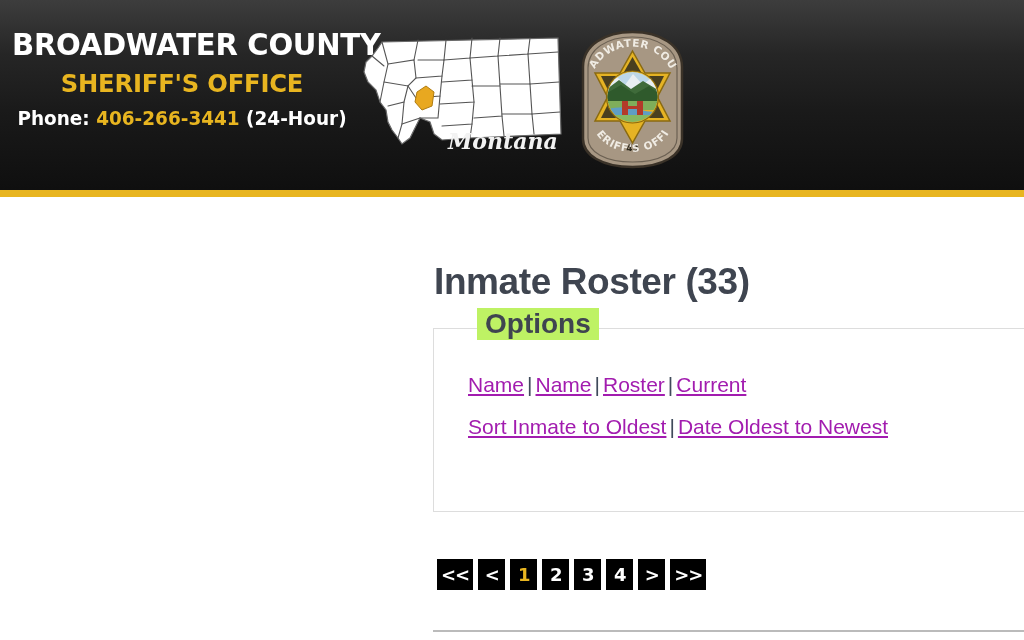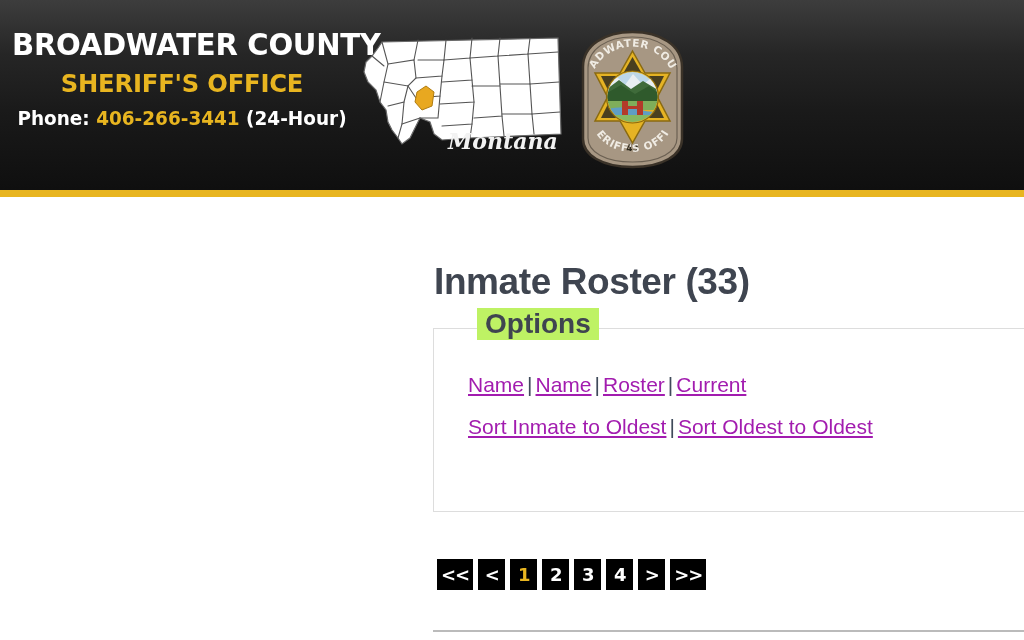--- a/index.html
+++ b/index.html
@@ -306,21 +306,21 @@
   <h1 id="page-title">Inmate Roster (33)</h1>
 
   <fieldset id="options-fieldset">
     <legend id="options-legend">Options</legend>
 
     <div class="options-row" id="options-row-1">
       <a class="opt-link">Name</a><span class="opt-sep">|</span><a class="opt-link">Name</a><span class="opt-sep">|</span><a class="opt-link">Roster</a><span class="opt-sep">|</span><a class="opt-link">Current</a>
     </div>
 
     <div class="options-row" id="options-row-2">
-      <a class="opt-link">Sort Inmate to Oldest</a><span class="opt-sep">|</span><a class="opt-link">Sort Oldest to Oldest</a>
+      <a class="opt-link">Sort Inmate to Oldest</a><span class="opt-sep">|</span><a class="opt-link">Date Oldest to Newest</a>
     </div>
   </fieldset>
 
   <div id="pagination">
     <div class="page-box">&lt;&lt;</div>
     <div class="page-box">&lt;</div>
     <div class="page-box active">1</div>
     <div class="page-box">2</div>
     <div class="page-box">3</div>
     <div class="page-box">4</div>

